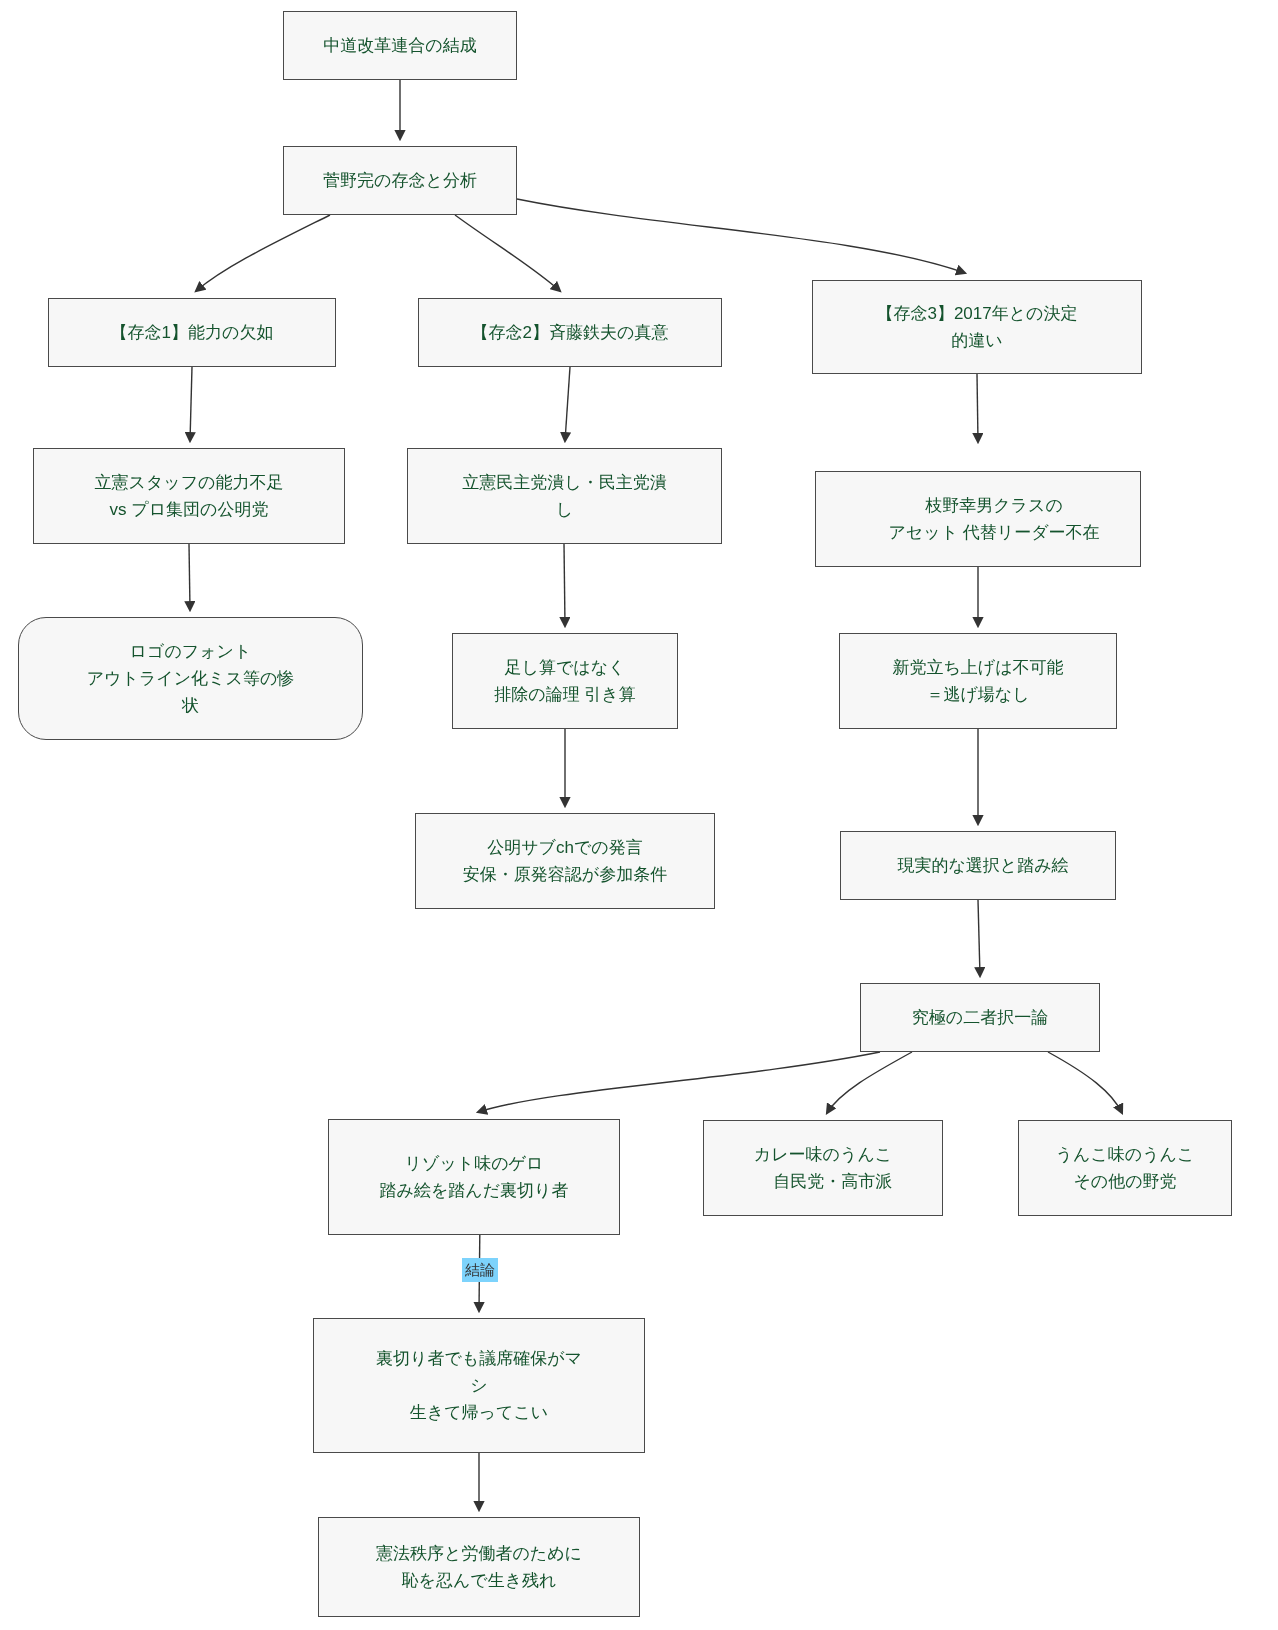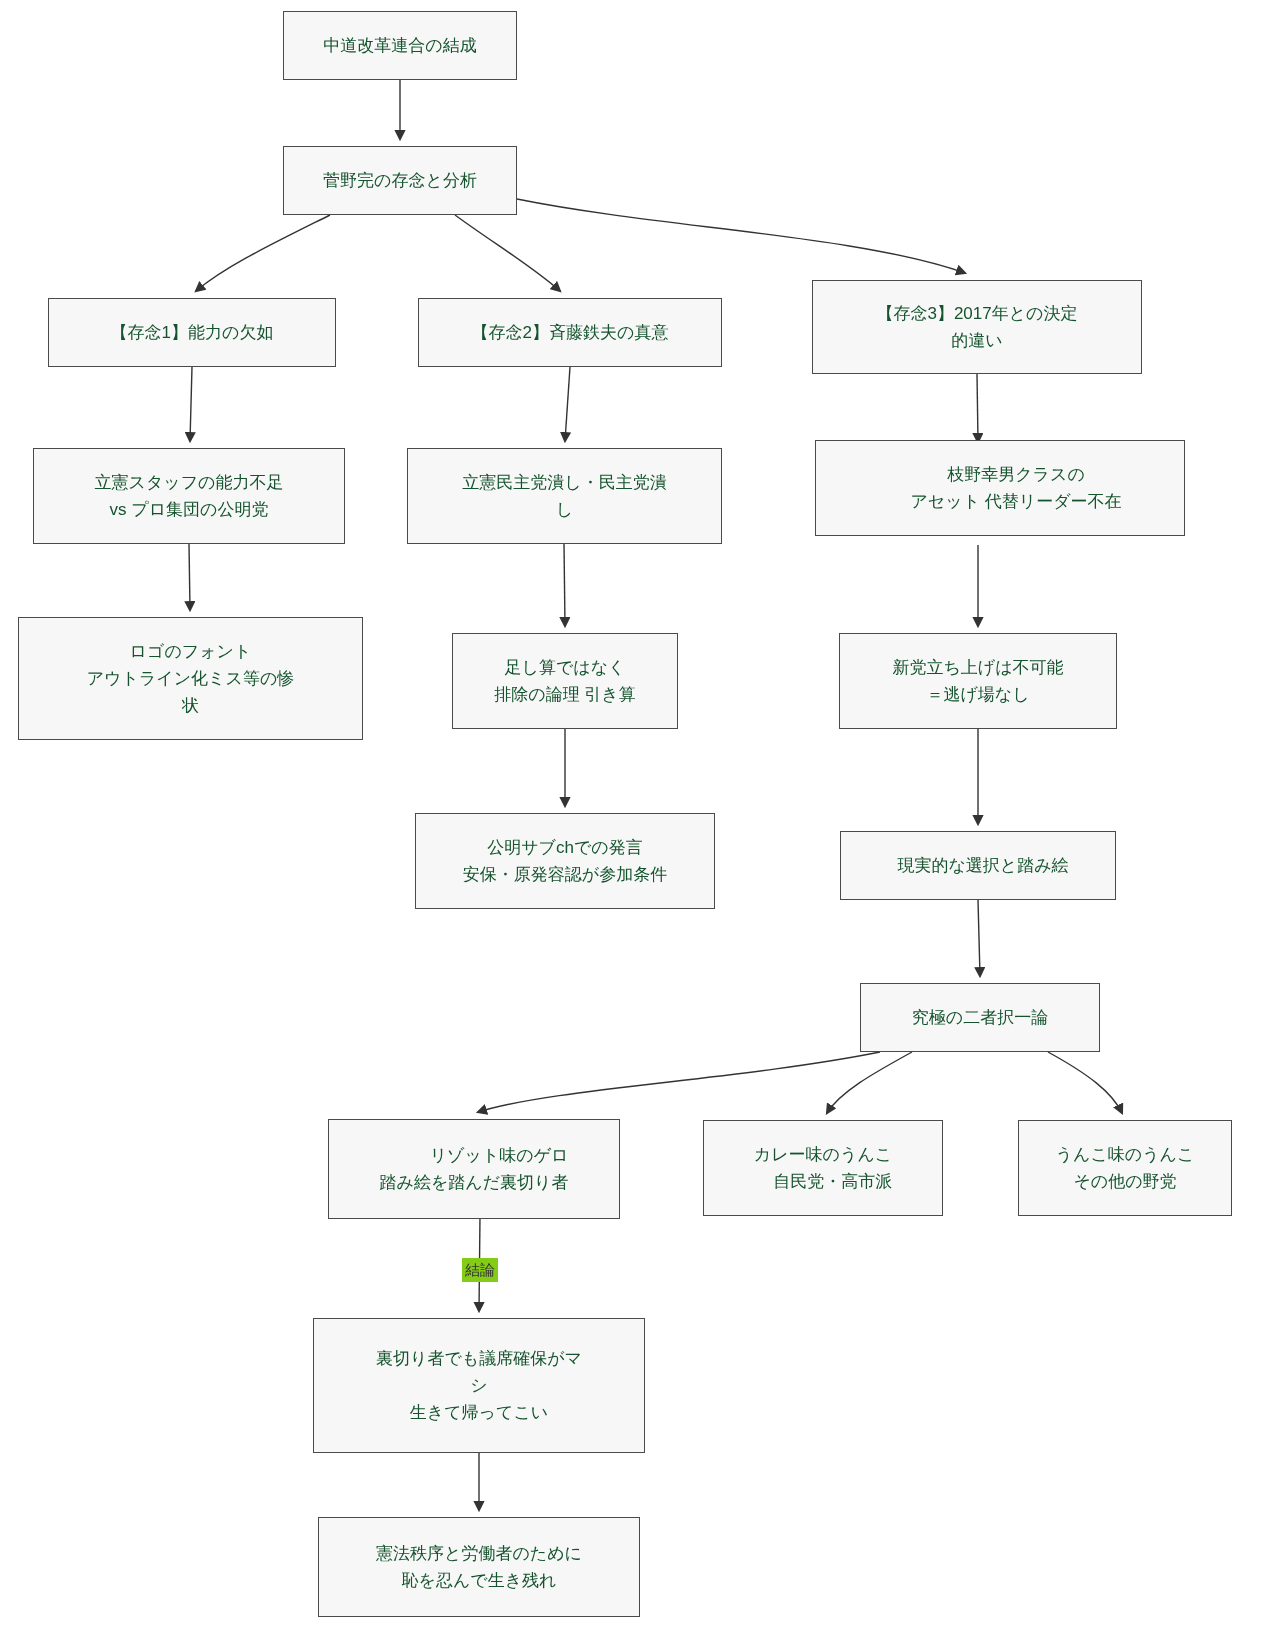--- a/index.html
+++ b/index.html
@@ -27,21 +27,21 @@
     align-items: center;
     justify-content: center;
     text-align: center;
     font-size: 17px;
     line-height: 27px;
     white-space: pre-line;
     padding: 4px 10px;
   }
   .edge-label {
     position: absolute;
-    background: #84cc16;
+    background: #7dd3fc;
     color: #333333;
     font-size: 15px;
     line-height: 20px;
     padding: 2px 3px;
     white-space: nowrap;
   }
 </style>
 </head>
 <body>
 
@@ -82,44 +82,44 @@
   <div class="node" style="left:48px;  top:298px; width:288px; height:69px;">【存念1】能力の欠如</div>
 
   <div class="node" style="left:418px; top:298px; width:304px; height:69px;">【存念2】斉藤鉄夫の真意</div>
 
   <div class="node" style="left:812px; top:280px; width:330px; height:94px;">【存念3】2017年との決定
 的違い</div>
 
   <div class="node" style="left:33px;  top:448px; width:312px; height:96px;">立憲スタッフの能力不足
 vs プロ集団の公明党</div>
 
-  <div class="node" style="left:18px;  top:617px; width:345px; height:123px;">ロゴのフォント
+  <div class="node" style="left:18px;  top:617px; width:345px; height:123px;border-radius:28px;">ロゴのフォント
 アウトライン化ミス等の惨
 状</div>
 
   <div class="node" style="left:407px; top:448px; width:315px; height:96px;">立憲民主党潰し・民主党潰
 し</div>
 
   <div class="node" style="left:452px; top:633px; width:226px; height:96px;">足し算ではなく
 排除の論理 引き算</div>
 
   <div class="node" style="left:415px; top:813px; width:300px; height:96px;">公明サブchでの発言
 安保・原発容認が参加条件</div>
 
-  <div class="node" style="left:815px; top:440px; width:370px; height:96px;padding-left:42px;">枝野幸男クラスの
+  <div class="node" style="left:815px; top:471px; width:326px; height:96px;padding-left:42px;">枝野幸男クラスの
 アセット 代替リーダー不在</div>
 
   <div class="node" style="left:839px; top:633px; width:278px; height:96px;">新党立ち上げは不可能
 ＝逃げ場なし</div>
 
   <div class="node" style="left:840px; top:831px; width:276px; height:69px;padding-left:20px;">現実的な選択と踏み絵</div>
 
   <div class="node" style="left:860px; top:983px; width:240px; height:69px;text-align:center;">究極の二者択一論</div>
 
-  <div class="node" style="left:328px; top:1119px; width:292px; height:100px;text-align:right;">リゾット味のゲロ
+  <div class="node" style="left:328px; top:1119px; width:292px; height:116px;">リゾット味のゲロ
 踏み絵を踏んだ裏切り者</div>
 
   <div class="node" style="left:703px; top:1120px; width:240px; height:96px;text-align:right;">カレー味のうんこ
 自民党・高市派</div>
 
   <div class="node" style="left:1018px; top:1120px; width:214px; height:96px;">うんこ味のうんこ
 その他の野党</div>
 
   <div class="node" style="left:313px; top:1318px; width:332px; height:135px;">裏切り者でも議席確保がマ
 シ

